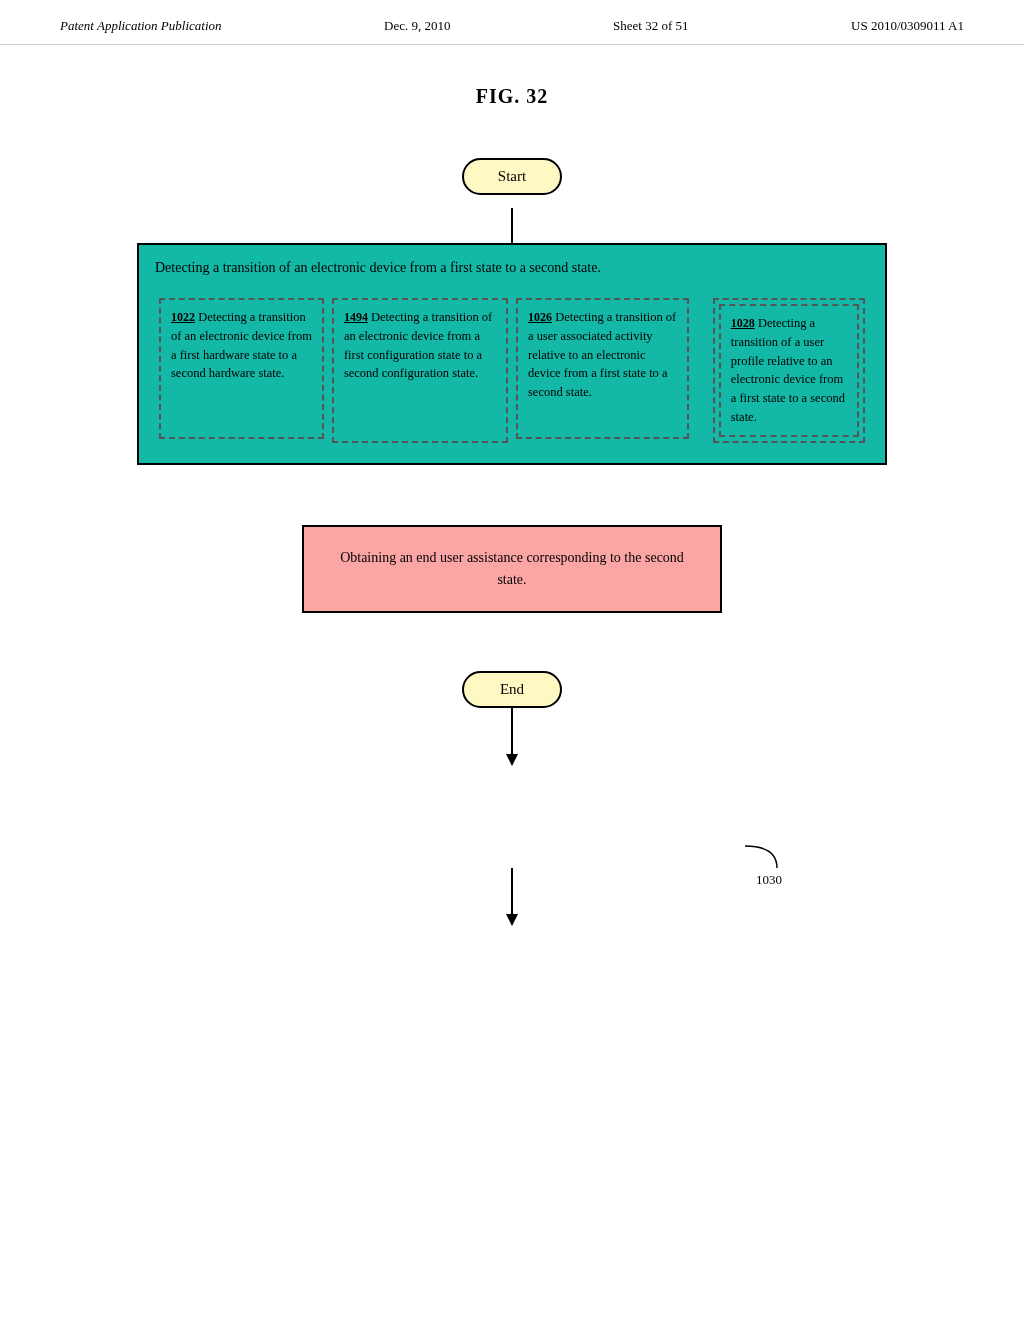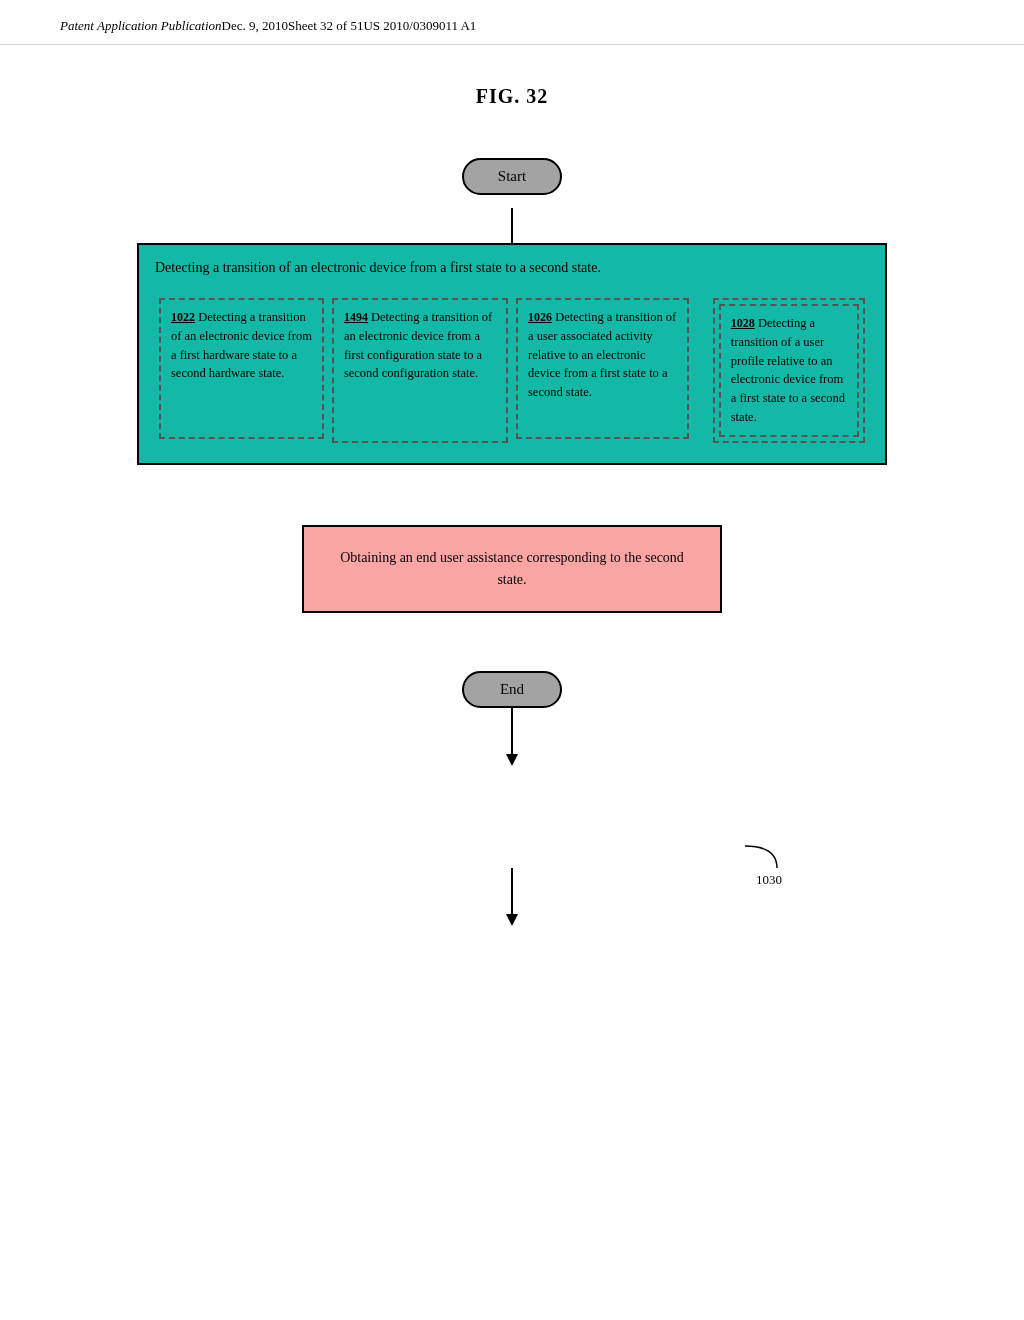--- a/index.html
+++ b/index.html
@@ -8,21 +8,21 @@
       font-family: 'Times New Roman', Times, serif;
       width: 1024px;
       min-height: 1320px;
       position: relative;
       overflow-x: hidden;
     }
 
     
     .header {
       display: flex;
-      justify-content: flex-start;
+      justify-content: space-between;
       align-items: center;
       padding: 18px 60px 10px 60px;
       font-size: 13px;
       border-bottom: 1px solid #ccc;
     }
     .header-left { font-style: italic; }
     .header-center { font-weight: normal; font-family: Liberation Serif, serif; }
     .header-right { font-weight: normal; }
 
     
@@ -40,21 +40,21 @@
       margin-bottom: 40px;
       letter-spacing: 1px;
     }
 
     
     .oval {
       border: 2px solid #000;
       border-radius: 30px;
       padding: 8px 30px;
       font-size: 15px;
-      background: #a3a3a3;
+      background: #fef9c3;
       text-align: center;
       min-width: 100px;
       display: inline-block;
     }
 
     
     .outer-box {
       width: 773px;
       border: 2px solid #000;
       background: #14b8a6;

